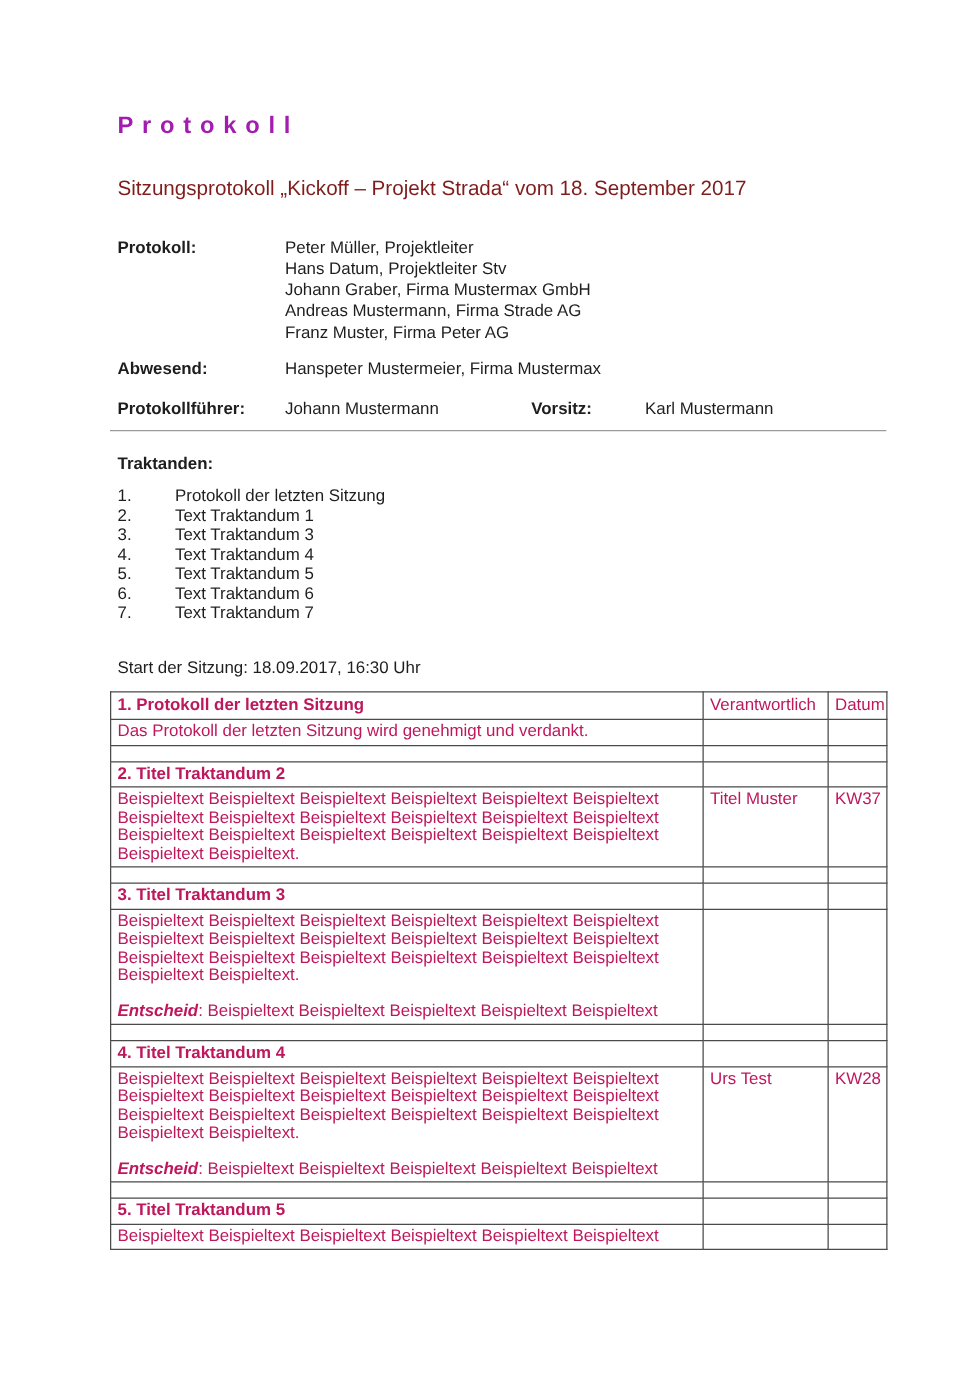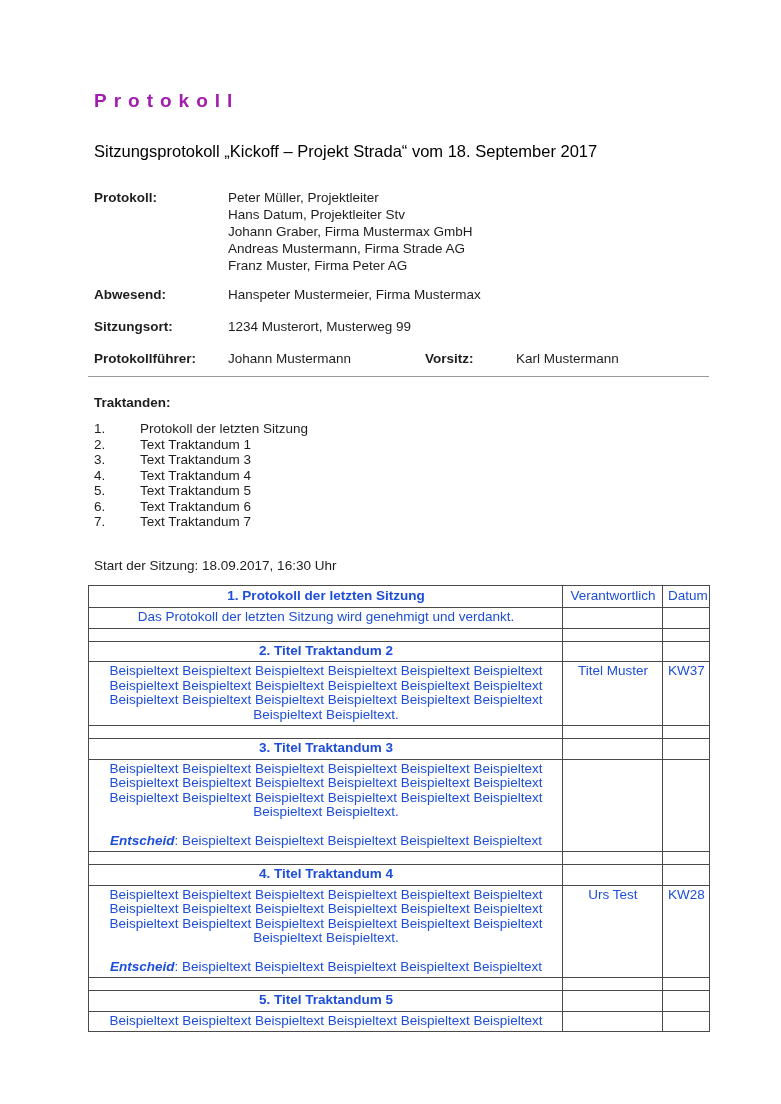--- a/index.html
+++ b/index.html
@@ -13,21 +13,21 @@
     overflow:hidden;
   }
   .content { position:absolute; left:88px; top:0; width:621px; }
   .pad { padding-left:6px; }
 
   .doc-title {
     margin-top:90px;
     font-size:19px; font-weight:bold; letter-spacing:7px;
     color:#a21caf;
   }
-  .doc-subtitle { margin-top:30px; font-size:16.5px; color:#000000; }
+  .doc-subtitle { margin-top:30px; font-size:16.5px; color:#7f1d1d; }
 
   .meta { margin-top:28px; font-size:13.5px; line-height:17px; }
   .meta-row { display:flex; }
   .meta-label { width:134px; flex:none; font-weight:bold; }
   .meta-value { flex:1; }
   .meta-gap12 { margin-top:12px; }
   .meta-gap15 { margin-top:15px; }
   .inline-label { width:91px; flex:none; font-weight:bold; }
   .col-fixed197 { width:197px; flex:none; }
 
@@ -45,22 +45,21 @@
     border-collapse:collapse;
     width:621px;
     table-layout:fixed;
     font-size:13.5px;
   }
   table.main-table td {
     border:1px solid #4a4a4a;
     vertical-align:top;
     padding:2px 4px 3px 5px;
     line-height:14.5px;
-    color:#1d4ed8;
-    text-align:center;
+    color:#be185d;
   }
   td.section-title { font-weight:bold; }
   tr.header-row td { padding-top:3px; padding-bottom:4px; }
   tr.spacer-row td { height:13px; padding:0; }
   .entscheid-line { margin-top:14px; }
   .entscheid-label { font-weight:bold; font-style:italic; }
 </style>
 </head>
 <body>
 
@@ -79,24 +78,20 @@
           <div>Johann Graber, Firma Mustermax GmbH</div>
           <div>Andreas Mustermann, Firma Strade AG</div>
           <div>Franz Muster, Firma Peter AG</div>
         </div>
       </div>
       <div class="meta-row meta-gap12">
         <div class="meta-label">Abwesend:</div>
         <div class="meta-value">Hanspeter Mustermeier, Firma Mustermax</div>
       </div>
       <div class="meta-row meta-gap15">
-        <div class="meta-label">Sitzungsort:</div>
-        <div class="meta-value">1234 Musterort, Musterweg 99</div>
-      </div>
-      <div class="meta-row meta-gap15">
         <div class="meta-label">Protokollführer:</div>
         <div class="col-fixed197">Johann Mustermann</div>
         <div class="inline-label">Vorsitz:</div>
         <div class="meta-value">Karl Mustermann</div>
       </div>
     </div>
 
     <div class="divider"></div>
 
     <div class="traktanden-label pad">Traktanden:</div>

